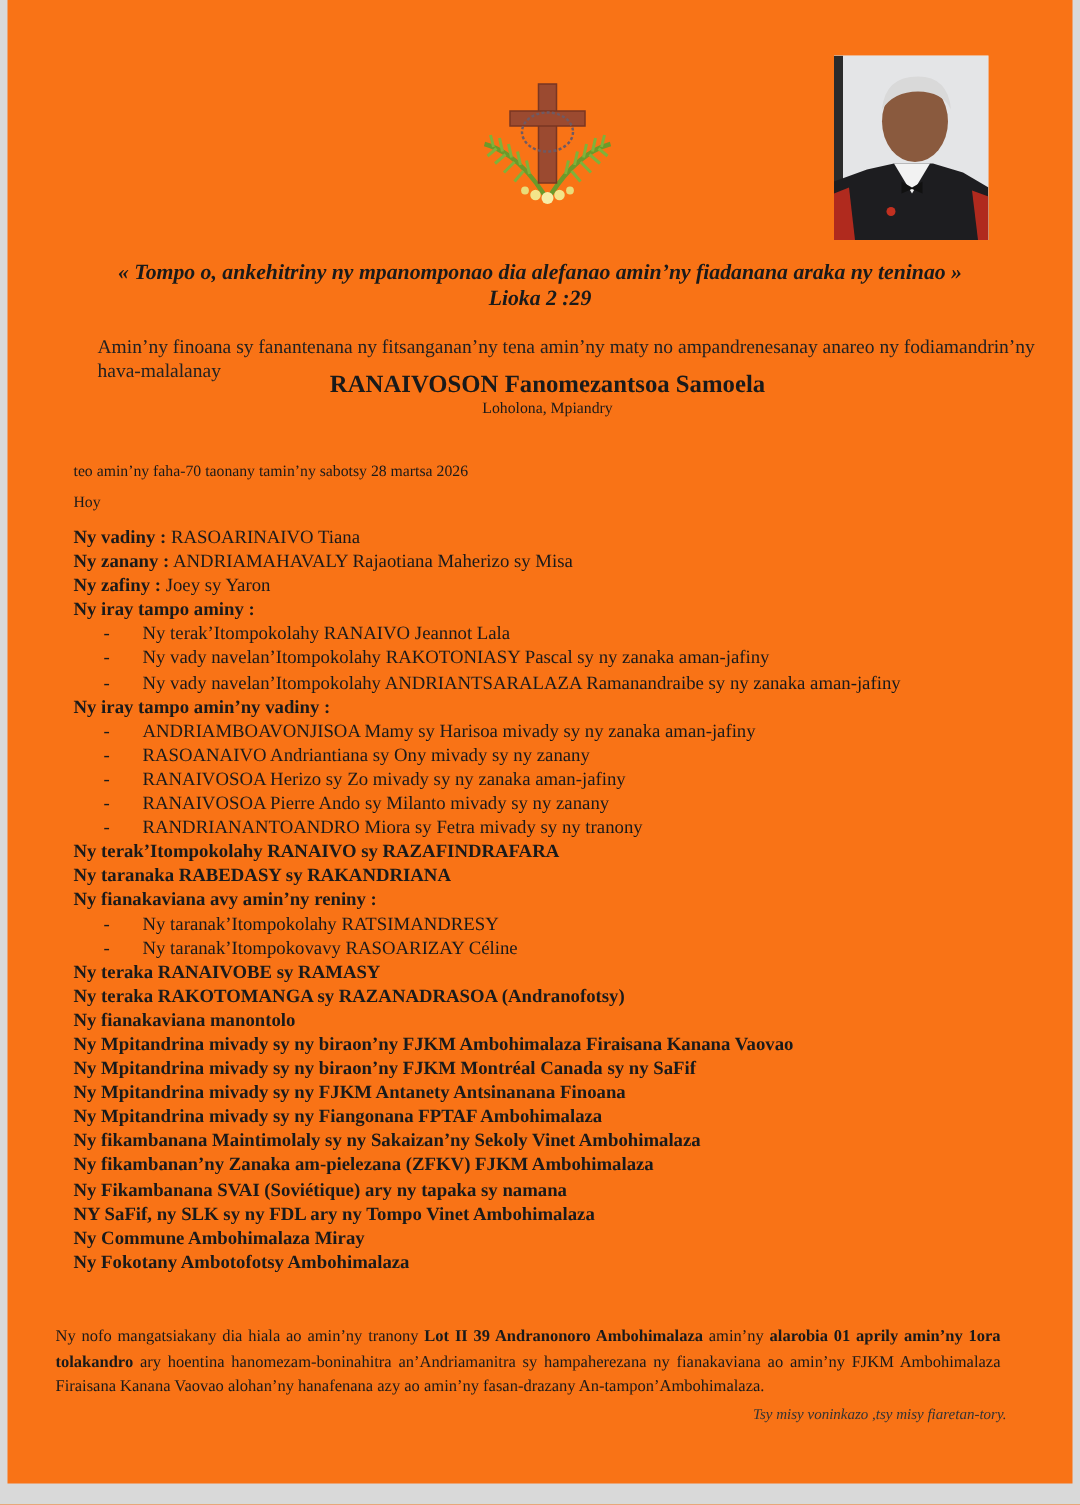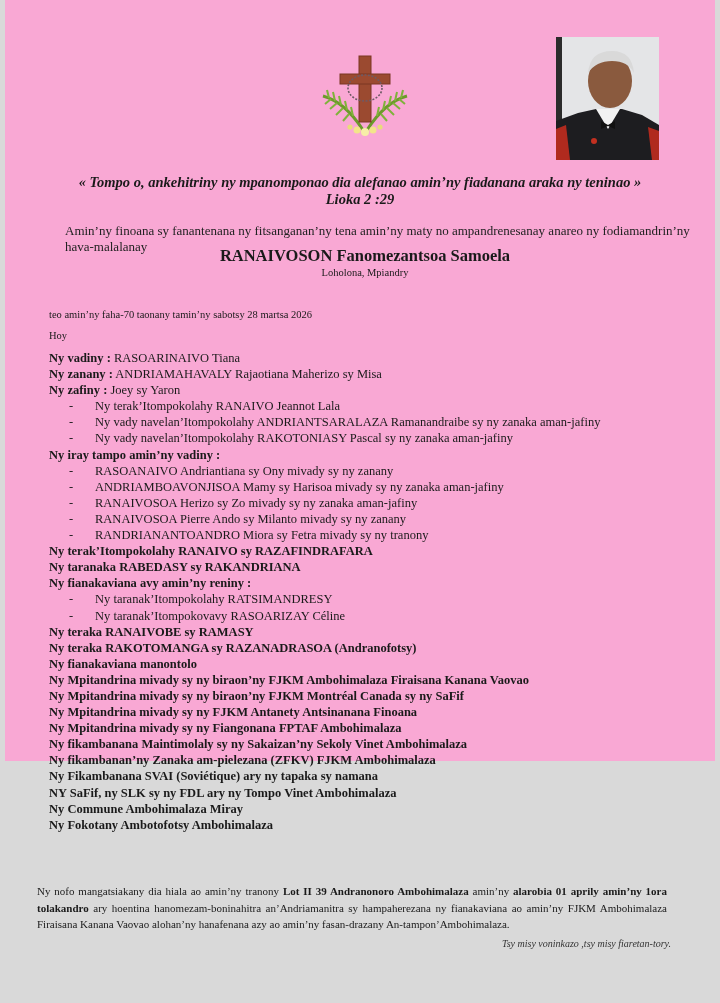--- a/index.html
+++ b/index.html
@@ -3,22 +3,22 @@
 <meta charset="utf-8">
 <style>
   html, body { margin:0; padding:0; }
   body {
     width:720px; height:1003px; overflow:hidden;
     background:#d9d9d9;
     font-family:"Liberation Serif", "DejaVu Serif", serif;
     color:#1a1a1a;
   }
   .page {
-    position:absolute; left:5px; top:0; width:710px; height:761px;
-    background:#f9a8d4;
+    position:absolute; left:5px; top:0; width:710px; height:989px;
+    background:#f97316;
   }
   .logo { position:absolute; left:312px; top:54px; width:96px; height:84px; }
   .photo {
     position:absolute; left:551px; top:37px; width:103px; height:123px;
     background:linear-gradient(180deg,#e9eaec 0%,#dfe0e2 100%);
     overflow:hidden;
   }
   .verse {
     position:absolute; left:0; width:710px; text-align:center;
     font-style:italic; font-weight:bold; font-size:14.5px; line-height:17px;
@@ -111,26 +111,27 @@
   <div class="name-title">RANAIVOSON Fanomezantsoa Samoela</div>
   <div class="subtitle">Loholona, Mpiandry</div>
 
   <div class="date-line">teo amin’ny faha-70 taonany tamin’ny sabotsy 28 martsa 2026</div>
   <div class="hoy">Hoy</div>
 
   <div class="list" id="family-list">
       <div class="row"><span class="lbl">Ny vadiny :</span><span> RASOARINAIVO Tiana</span></div>
       <div class="row"><span class="lbl">Ny zanany :</span><span> ANDRIAMAHAVALY Rajaotiana Maherizo sy Misa</span></div>
       <div class="row"><span class="lbl">Ny zafiny :</span><span> Joey sy Yaron</span></div>
+      <div class="row b">Ny iray tampo aminy :</div>
       <div class="row sub"><span class="dash">-</span><span>Ny terak’Itompokolahy RANAIVO Jeannot Lala</span></div>
+      <div class="row sub"><span class="dash">-</span><span>Ny vady navelan’Itompokolahy RAKOTONIASY Pascal sy ny zanaka aman-jafiny</span></div>
       <div class="row sub"><span class="dash">-</span><span>Ny vady navelan’Itompokolahy ANDRIANTSARALAZA Ramanandraibe sy ny zanaka aman-jafiny</span></div>
-      <div class="row sub"><span class="dash">-</span><span>Ny vady navelan’Itompokolahy RAKOTONIASY Pascal sy ny zanaka aman-jafiny</span></div>
       <div class="row b">Ny iray tampo amin’ny vadiny :</div>
+      <div class="row sub"><span class="dash">-</span><span>ANDRIAMBOAVONJISOA Mamy sy Harisoa mivady sy ny zanaka aman-jafiny</span></div>
       <div class="row sub"><span class="dash">-</span><span>RASOANAIVO Andriantiana sy Ony mivady sy ny zanany</span></div>
-      <div class="row sub"><span class="dash">-</span><span>ANDRIAMBOAVONJISOA Mamy sy Harisoa mivady sy ny zanaka aman-jafiny</span></div>
       <div class="row sub"><span class="dash">-</span><span>RANAIVOSOA Herizo sy Zo mivady sy ny zanaka aman-jafiny</span></div>
       <div class="row sub"><span class="dash">-</span><span>RANAIVOSOA Pierre Ando sy Milanto mivady sy ny zanany</span></div>
       <div class="row sub"><span class="dash">-</span><span>RANDRIANANTOANDRO Miora sy Fetra mivady sy ny tranony</span></div>
       <div class="row b">Ny terak’Itompokolahy RANAIVO sy RAZAFINDRAFARA</div>
       <div class="row b">Ny taranaka RABEDASY sy RAKANDRIANA</div>
       <div class="row b">Ny fianakaviana avy amin’ny reniny :</div>
       <div class="row sub"><span class="dash">-</span><span>Ny taranak’Itompokolahy RATSIMANDRESY</span></div>
       <div class="row sub"><span class="dash">-</span><span>Ny taranak’Itompokovavy RASOARIZAY Céline</span></div>
       <div class="row b">Ny teraka RANAIVOBE sy RAMASY</div>
       <div class="row b">Ny teraka RAKOTOMANGA sy RAZANADRASOA (Andranofotsy)</div>

